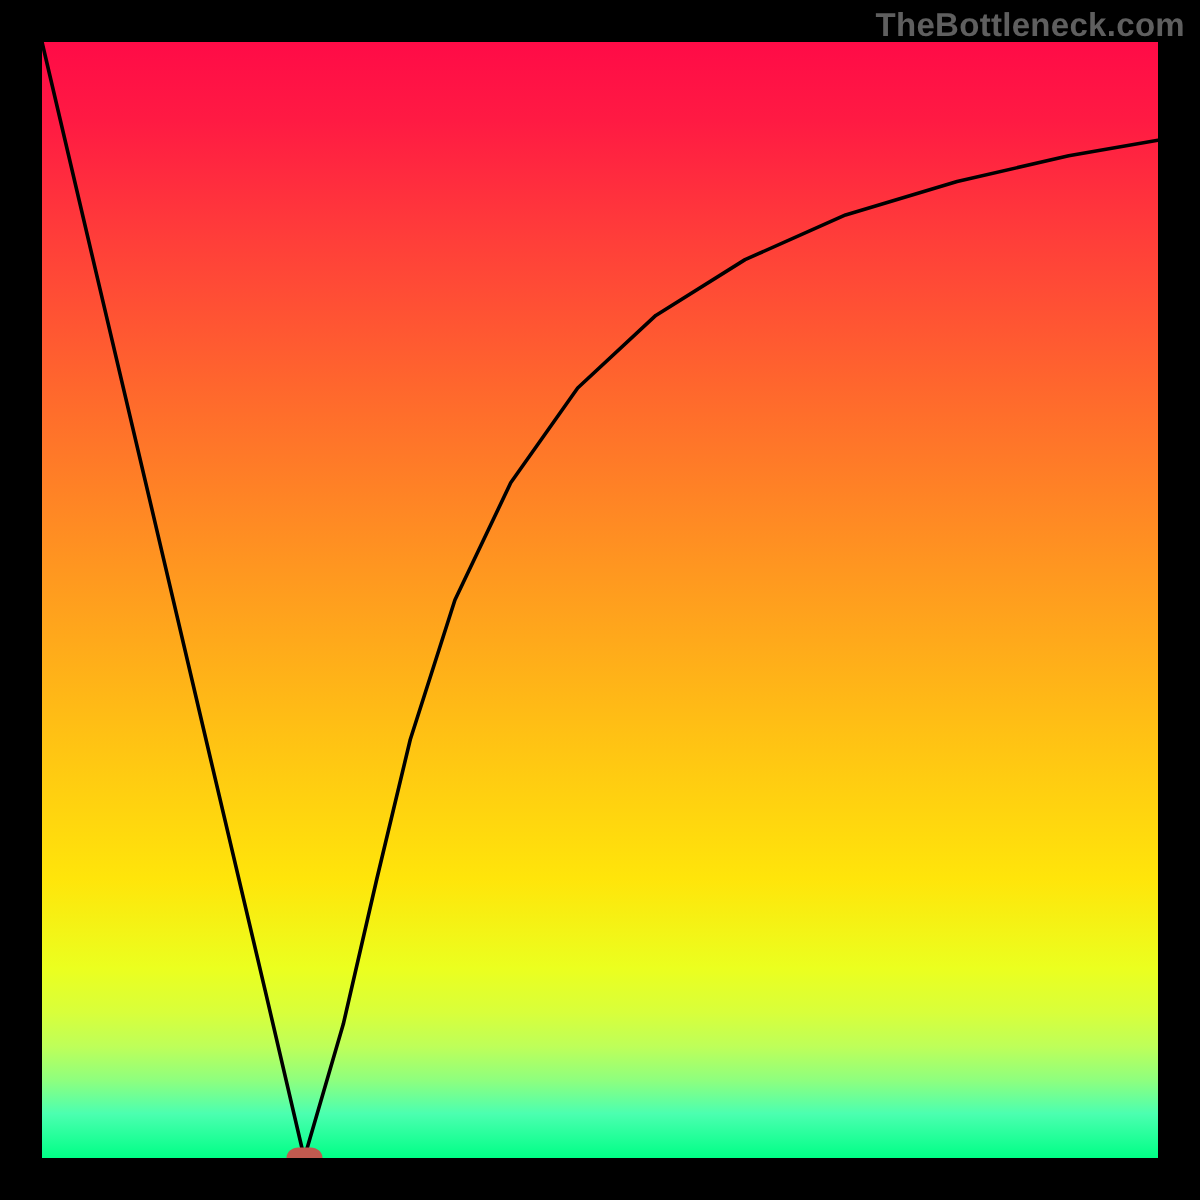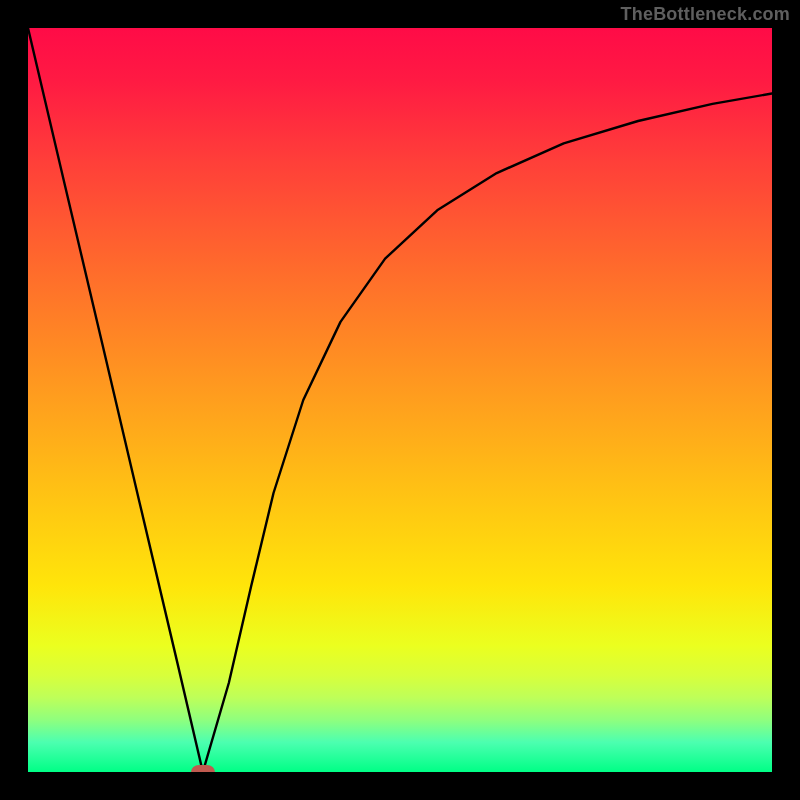--- a/index.html
+++ b/index.html
@@ -15,21 +15,21 @@
     position: relative;
     width: 800px;
     height: 800px;
     background: #000;
   }
   .watermark {
     position: absolute;
     top: 4px;
     right: 10px;
     color: #5f5f5f;
-    font-size: 18px;
+    font-size: 22px;
     font-weight: 600;
     letter-spacing: 0.2px;
     z-index: 10;
   }
   .plot-area {
     position: absolute;
     left: 28px;
     top: 28px;
     width: 744px;
     height: 744px;

